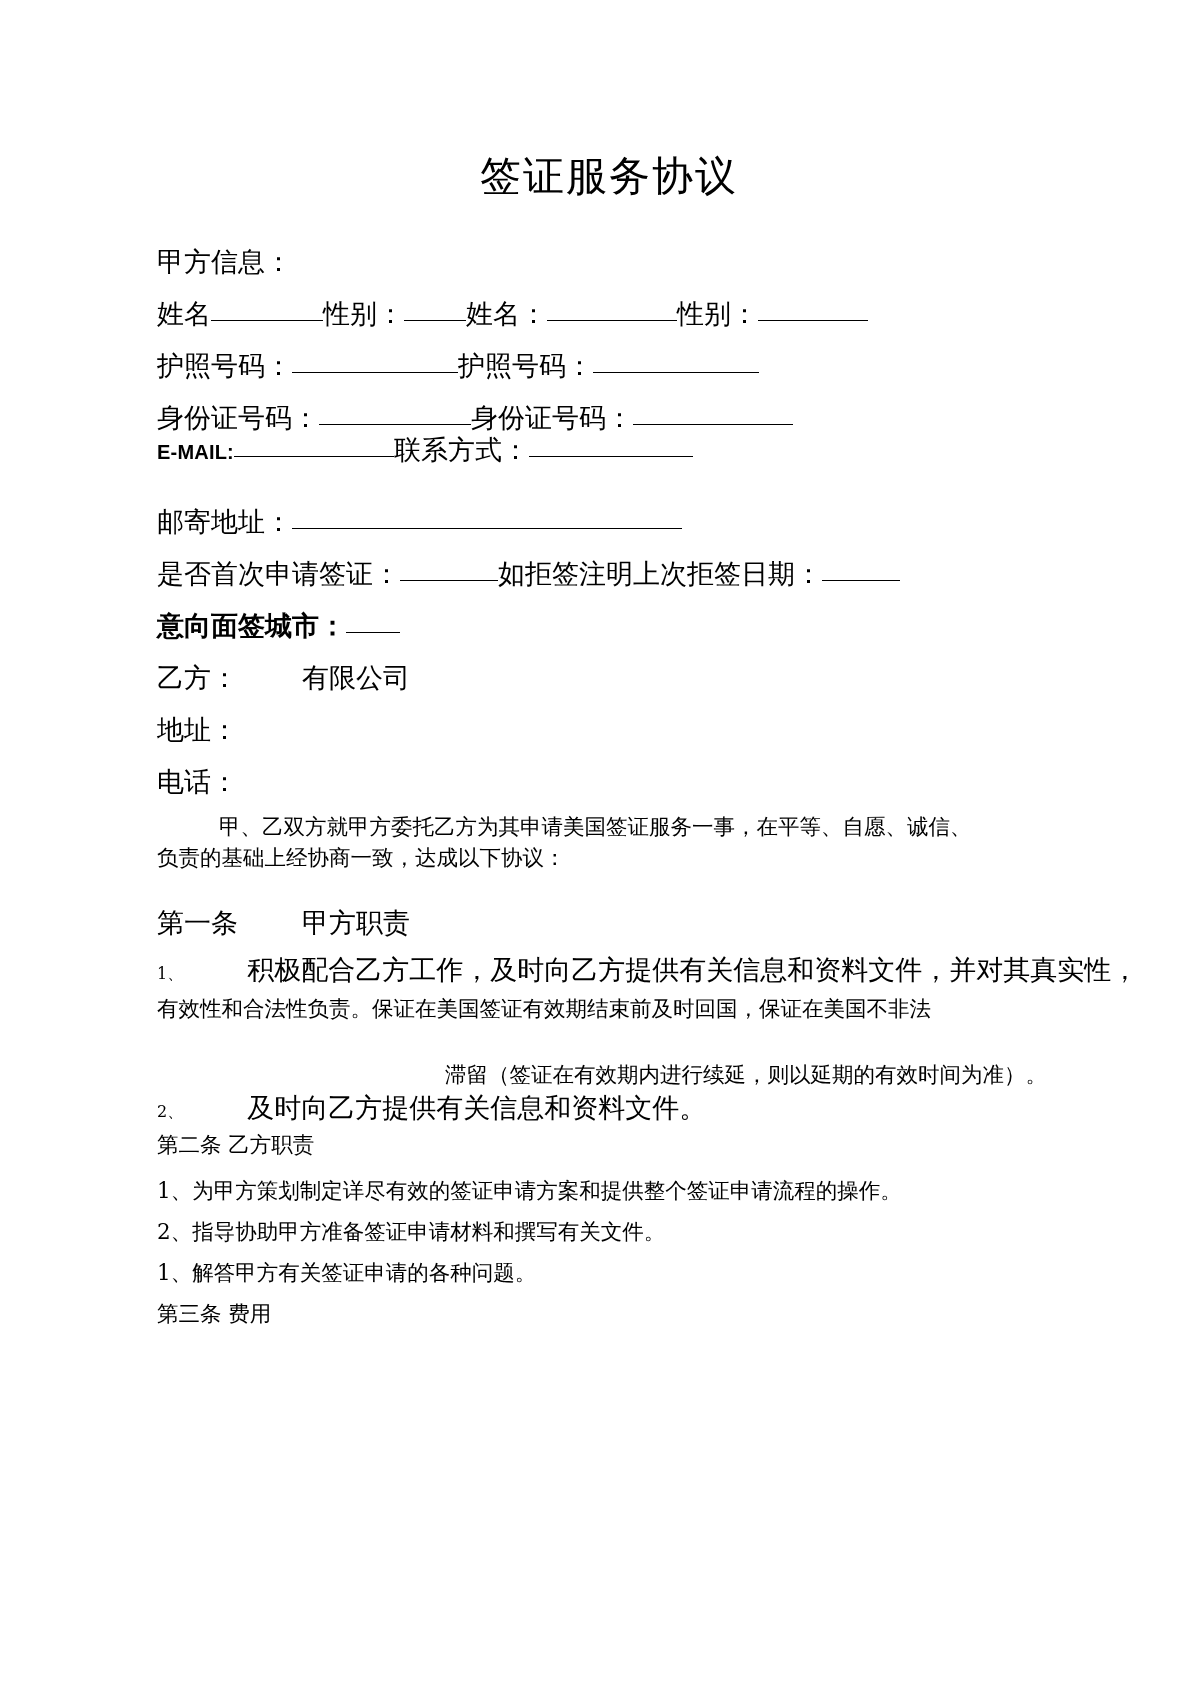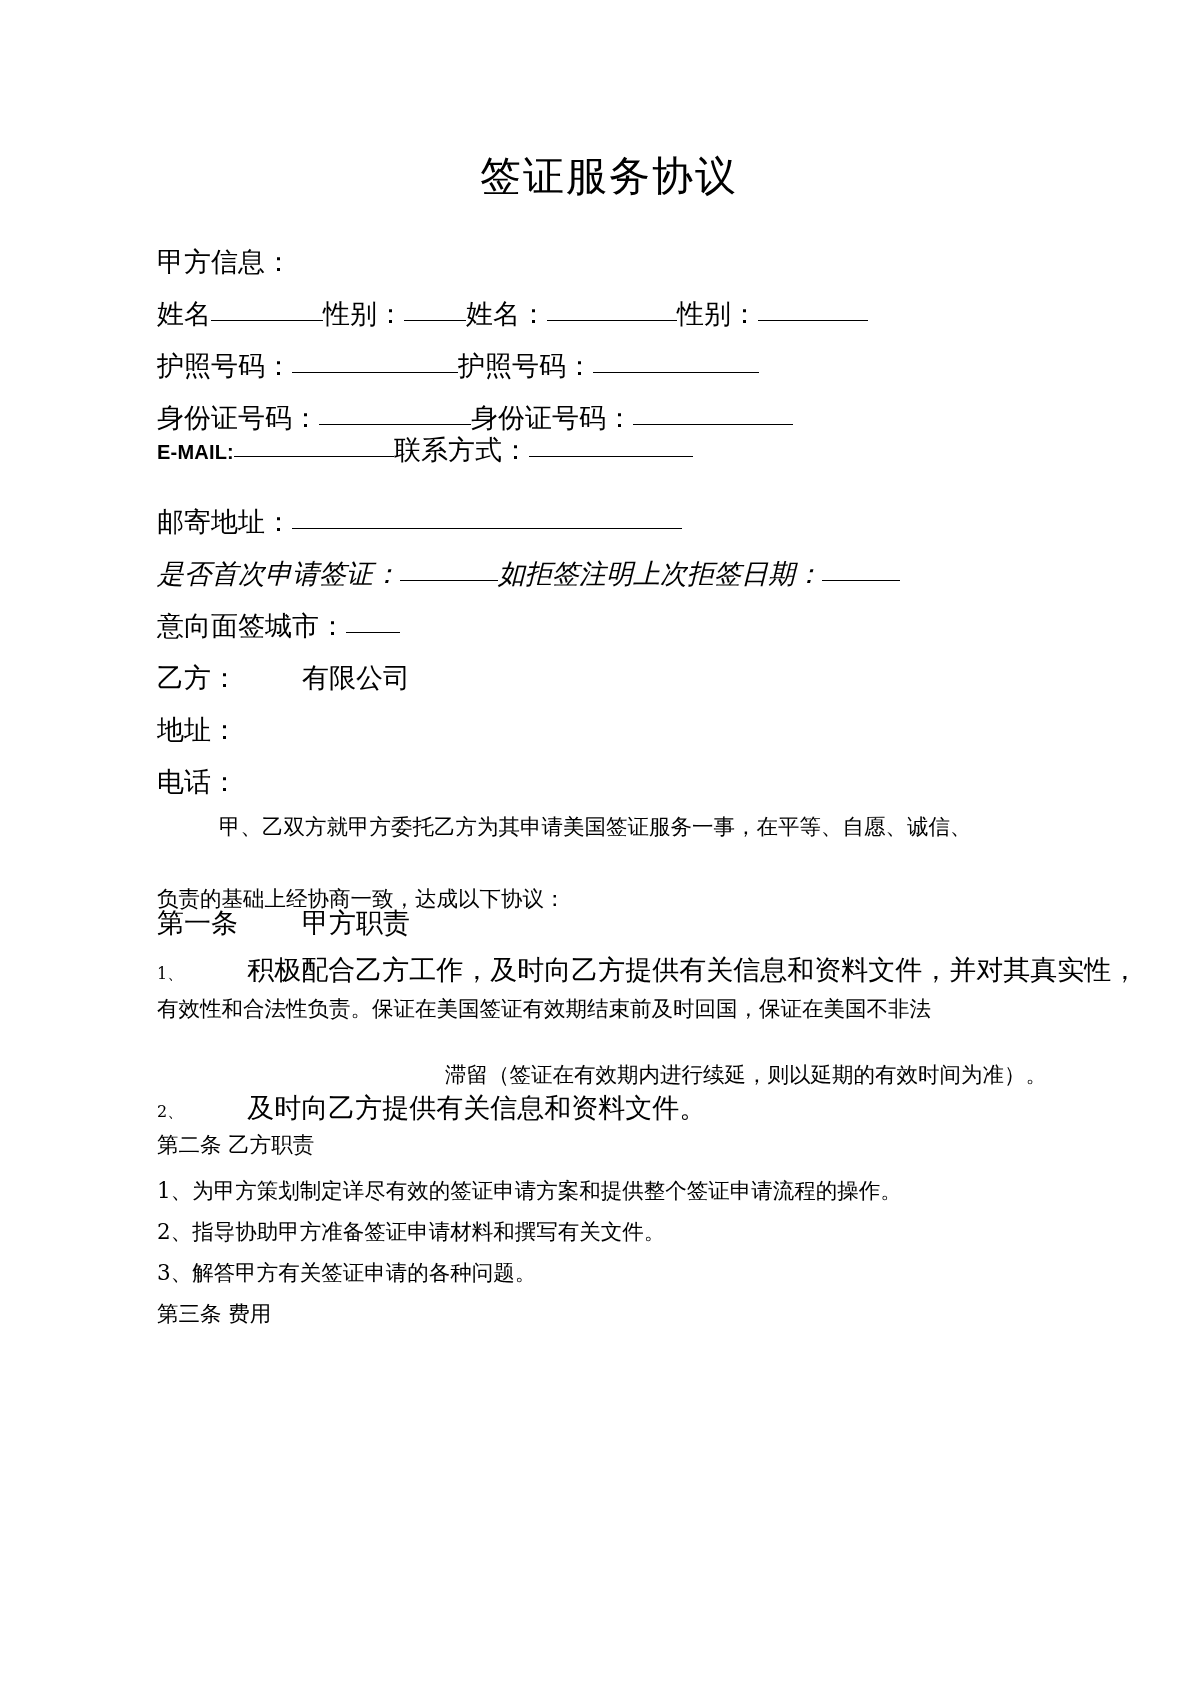--- a/index.html
+++ b/index.html
@@ -102,59 +102,59 @@
     </div>
 
     <div class="abs" style="top:432px;text-align:right;">
       <span class="latin">E-MAIL:</span><span class="blank" style="width:160px;"></span><span class="label">联系方式：</span><span class="blank" style="width:164px;"></span>
     </div>
 
     <div class="abs" style="top:504px;">
       <span class="label">邮寄地址：</span><span class="blank" style="width:390px;"></span>
     </div>
 
-    <div class="abs" style="top:556px;font-style:italic;">
+    <div class="abs" style="top:556px;">
       <span class="label">是否首次申请签证：</span><span class="blank" style="width:98px;"></span><span class="label">如拒签注明上次拒签日期：</span><span class="blank" style="width:78px;"></span>
     </div>
 
-    <div class="abs" style="top:608px;">
+    <div class="abs" style="top:608px;font-weight:bold;">
       <span class="label">意向面签城市：</span><span class="blank" style="width:54px;"></span>
     </div>
 
     <div class="abs" style="top:660px;">
       <span class="label">乙方：</span><span class="gap-wide"></span><span class="label">有限公司</span>
     </div>
 
     <div class="abs" style="top:712px;">
       <span class="label">地址：</span>
     </div>
 
     <div class="abs" style="top:764px;">
       <span class="label">电话：</span>
     </div>
 
     <div class="para indent2" style="top:816px;">甲、乙双方就甲方委托乙方为其申请美国签证服务一事，在平等、自愿、诚信、</div>
-    <div class="para" style="top:888px;">负责的基础上经协商一致，达成以下协议：</div>
+    <div class="para" style="top:849px;font-family:Liberation Mono, monospace;">负责的基础上经协商一致，达成以下协议：</div>
 
     <div class="abs" style="top:905px;">
       <span class="label">第一条</span><span class="gap-wide"></span><span class="label">甲方职责</span>
     </div>
 
     <div class="abs" style="top:952px;">
       <span class="num">1、</span><span class="gap-wide"></span><span class="label">积极配合乙方工作，及时向乙方提供有关信息和资料文件，并对其真实性，</span>
     </div>
     <div class="para" style="top:998px;">有效性和合法性负责。保证在美国签证有效期结束前及时回国，保证在美国不非法</div>
     <div class="para" style="top:1064px;text-align:right;">滞留（签证在有效期内进行续延，则以延期的有效时间为准）。</div>
 
     <div class="abs" style="top:1090px;">
       <span class="num">2、</span><span class="gap-wide"></span><span class="label">及时向乙方提供有关信息和资料文件。</span>
     </div>
 
     <div class="para" style="top:1134px;">第二条  乙方职责</div>
 
     <div class="para" style="top:1180px;">1、为甲方策划制定详尽有效的签证申请方案和提供整个签证申请流程的操作。</div>
     <div class="para" style="top:1221px;">2、指导协助甲方准备签证申请材料和撰写有关文件。</div>
-    <div class="para" style="top:1262px;">3、解答甲方有关签证申请的各种问题。</div>
+    <div class="para" style="top:1262px;">1、解答甲方有关签证申请的各种问题。</div>
 
     <div class="para" style="top:1303px;">第三条  费用</div>
 
   </div>
 </div>
 
 </body></html>

